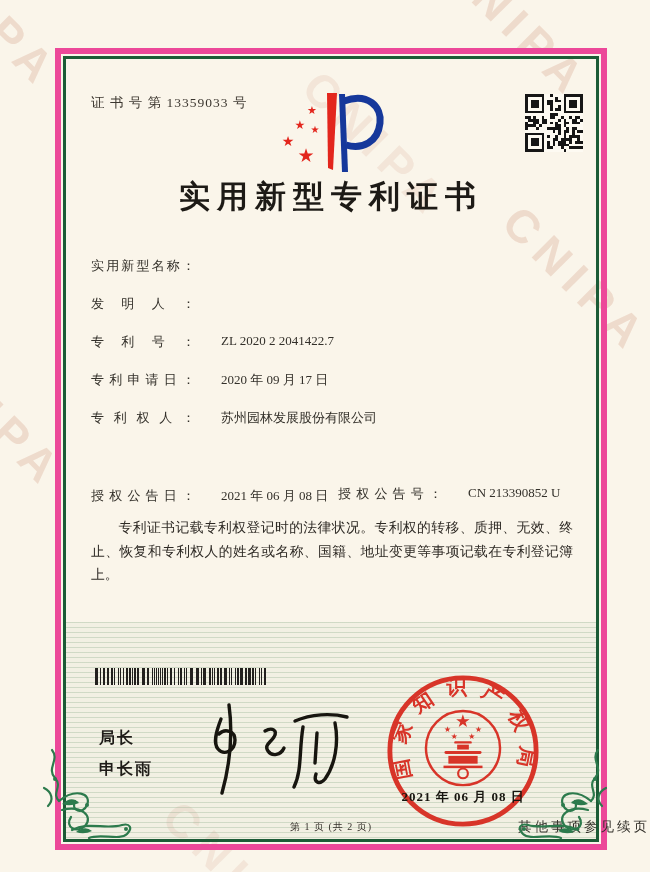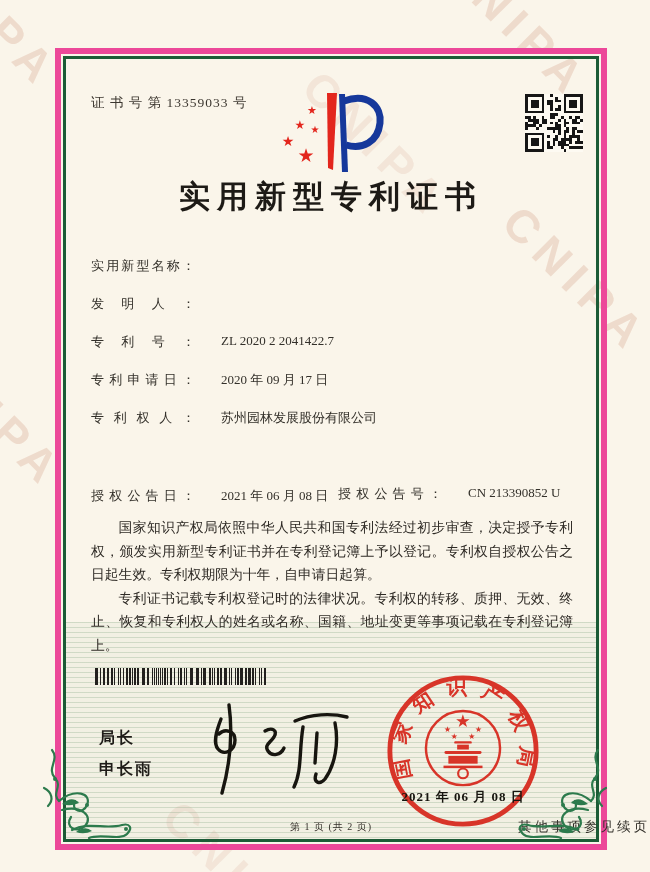--- a/index.html
+++ b/index.html
@@ -257,21 +257,20 @@
   <div class="row" style="top:431px;position:absolute;align-items:center;">
     <span class="label">授权公告日：</span>
     <span class="value">2021 年 06 月 08 日</span>
     <span class="pair2">
       <span class="label">授权公告号：</span>
       <span class="value">CN 213390852 U</span>
     </span>
   </div>
 
   <div class="body-text">
-    <p>国家知识产权局依照中华人民共和国专利法经过初步审查，决定授予专利权，颁发实用新型专利证书并在专利登记簿上予以登记。专利权自授权公告之日起生效。专利权期限为十年，自申请日起算。</p>
     <p>专利证书记载专利权登记时的法律状况。专利权的转移、质押、无效、终止、恢复和专利权人的姓名或名称、国籍、地址变更等事项记载在专利登记簿上。</p>
   </div>
 
   <svg class="barcode" id="barcode-svg" viewBox="0 0 172 17" preserveAspectRatio="none" shape-rendering="crispEdges">
       <rect x="0" y="0" width="3" height="17" fill="#22201d"></rect>
       <rect x="5" y="0" width="1" height="17" fill="#22201d"></rect>
       <rect x="8" y="0" width="2" height="17" fill="#22201d"></rect>
       <rect x="12" y="0" width="2" height="17" fill="#22201d"></rect>
       <rect x="16" y="0" width="2" height="17" fill="#22201d"></rect>
       <rect x="19" y="0" width="1" height="17" fill="#22201d"></rect>

